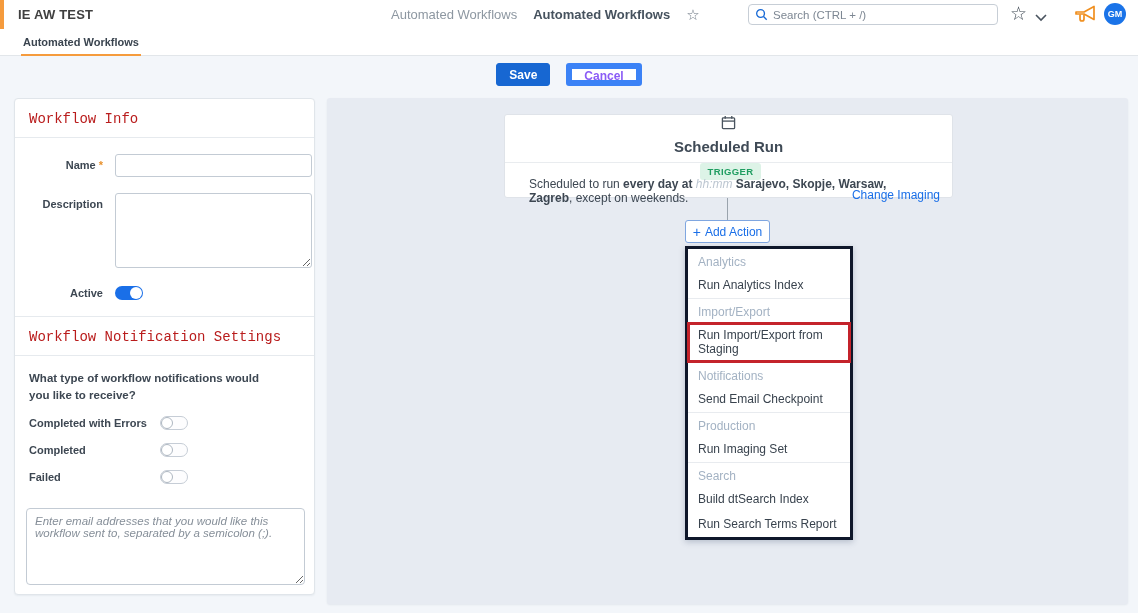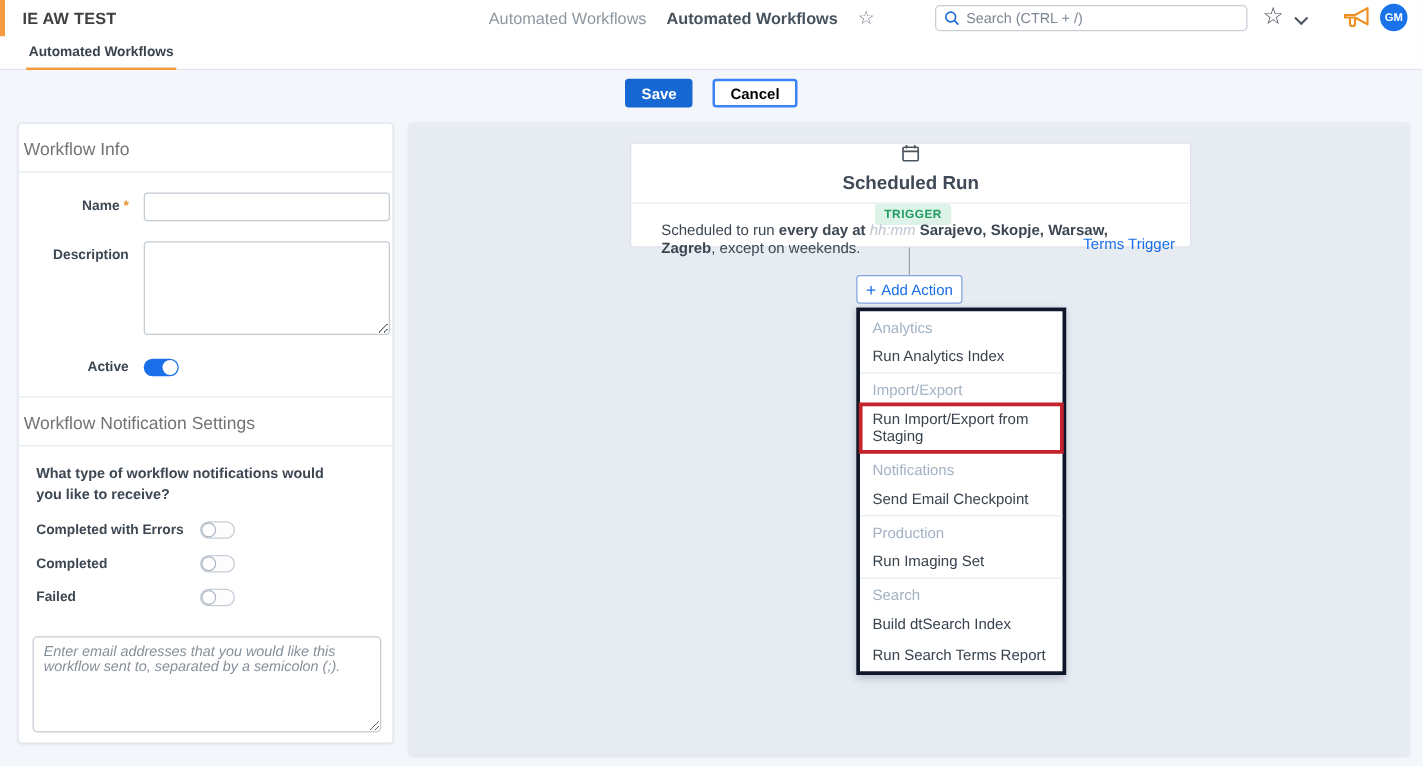--- a/index.html
+++ b/index.html
@@ -26,25 +26,25 @@
   .tab-row { position:absolute; left:0; top:29px; width:1138px; height:27px; background:#fff; border-bottom:1px solid #e2e6ea; }
   .tab { position:absolute; left:21px; top:4px; padding:3px 2px 6px 2px; font-size:11px; font-weight:bold; color:#3a444f; border-bottom:3px solid #F59B3D; cursor:pointer; }
 
   
   .content { position:absolute; left:0; top:56px; width:1138px; height:557px; background:#f3f6fa; }
 
   
   .action-bar { position:absolute; left:0; top:63px; width:1138px; display:flex; justify-content:center; gap:16px; }
   .btn { height:23px; font-size:12px; font-weight:bold; border-radius:3px; padding:0 12px; cursor:pointer; font-family:inherit; }
   .btn-save { background:#1767d2; color:#fff; border:1px solid #1767d2; }
-  .btn-cancel { background:#fff; color:#000000; border:2px solid #3b82f6; }
+  .btn-cancel { background:#fff; color:#8b5cf6; border:6px solid #3b82f6; }
 
   
   .left-panel { position:absolute; left:14px; top:98px; width:301px; height:497px; background:#fff; border:1px solid #e0e5ea; border-radius:4px; box-shadow:0 1px 2px rgba(40,60,90,.06); }
-  .section-head { padding:12px 14px 10px 4px; font-size:14px; color:#737373; border-bottom:1px solid #e6eaee; }
+  .section-head { padding:12px 14px 10px 14px; font-size:14px; color:#b91c1c; border-bottom:1px solid #e6eaee;font-family:Liberation Mono, monospace; }
   .section-head.second { border-top:1px solid #e6eaee; margin-top:16px; }
   .form-row { display:flex; align-items:flex-start; margin:16px 14px 0 14px; }
   .form-label { width:74px; text-align:right; font-size:11px; font-weight:bold; color:#3d4752; padding-top:5px; flex:none; }
   .req { color:#e8912d; }
   .form-field { margin-left:12px; flex:1; }
   .text-input { width:197px; height:23px; border:1px solid #c3cbd4; border-radius:3px; font-family:inherit; font-size:12px; color:#3c4651; padding:0 6px; outline:none; }
   .desc-area { width:197px; height:75px; border:1px solid #c3cbd4; border-radius:3px; font-family:inherit; font-size:12px; color:#3c4651; padding:4px 6px; outline:none; }
   .switch { width:28px; height:14px; border-radius:8px; position:relative; cursor:pointer; flex:none; }
   .switch.on { background:#1a6fe8; }
   .switch.on .knob { position:absolute; right:1px; top:1px; width:12px; height:12px; border-radius:50%; background:#fff; }
@@ -186,21 +186,21 @@
         <span style="display:flex;">
           <svg width="15" height="15" viewBox="0 0 16 16">
               <rect x="1.5" y="3" width="13" height="11.5" rx="1" fill="none" stroke="#4a545f" stroke-width="1.4"></rect>
               <line x1="1.5" y1="6.5" x2="14.5" y2="6.5" stroke="#4a545f" stroke-width="1.4"></line>
               <line x1="4.5" y1="1" x2="4.5" y2="4" stroke="#4a545f" stroke-width="1.4"></line>
               <line x1="11.5" y1="1" x2="11.5" y2="4" stroke="#4a545f" stroke-width="1.4"></line>
             </svg>
         </span>
         <span class="card-title">Scheduled Run</span>
         <span class="badge">TRIGGER</span>
-        <span class="change-link">Terms Trigger</span>
+        <span class="change-link">Change Imaging</span>
       </div>
       <div class="card-body"><span>Scheduled to run </span><b>every day at </b><span class="time-ph">hh:mm</span><b> Sarajevo, Skopje, Warsaw, Zagreb</b><span>, except on weekends.</span></div>
     </div>
 
     <div class="connector"></div>
 
     <div class="add-action">
       <span class="plus">+</span>
       <span>Add Action</span>
     </div>

